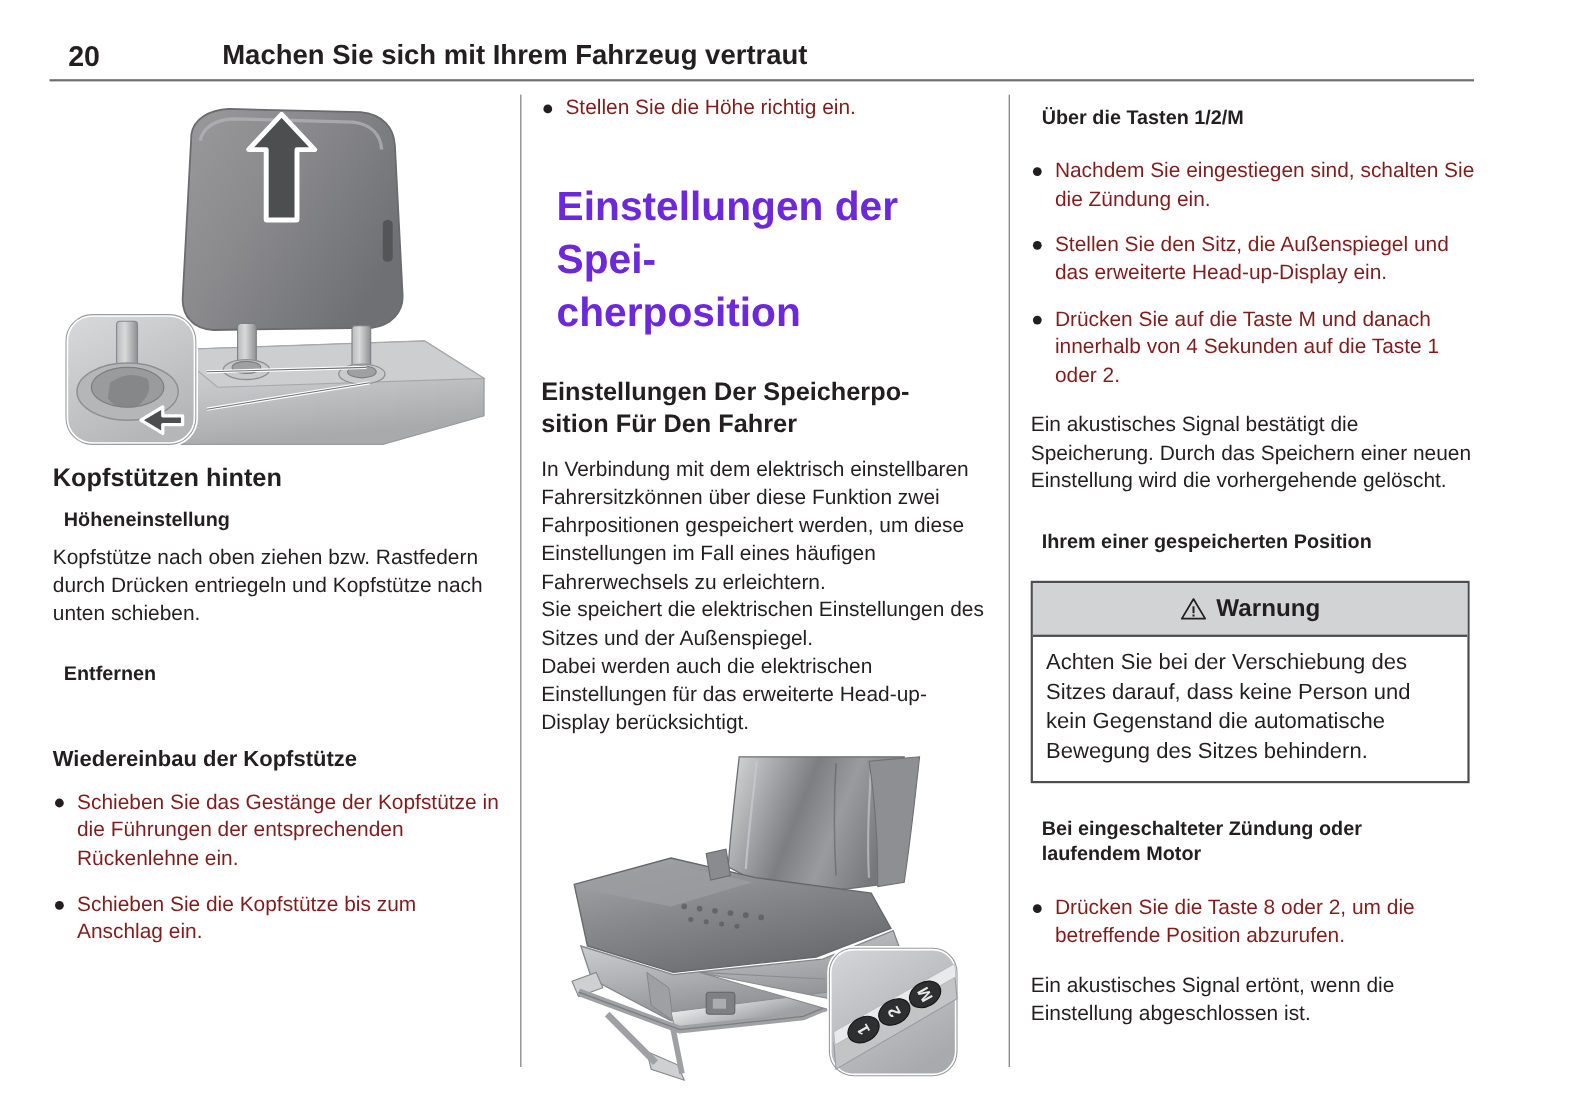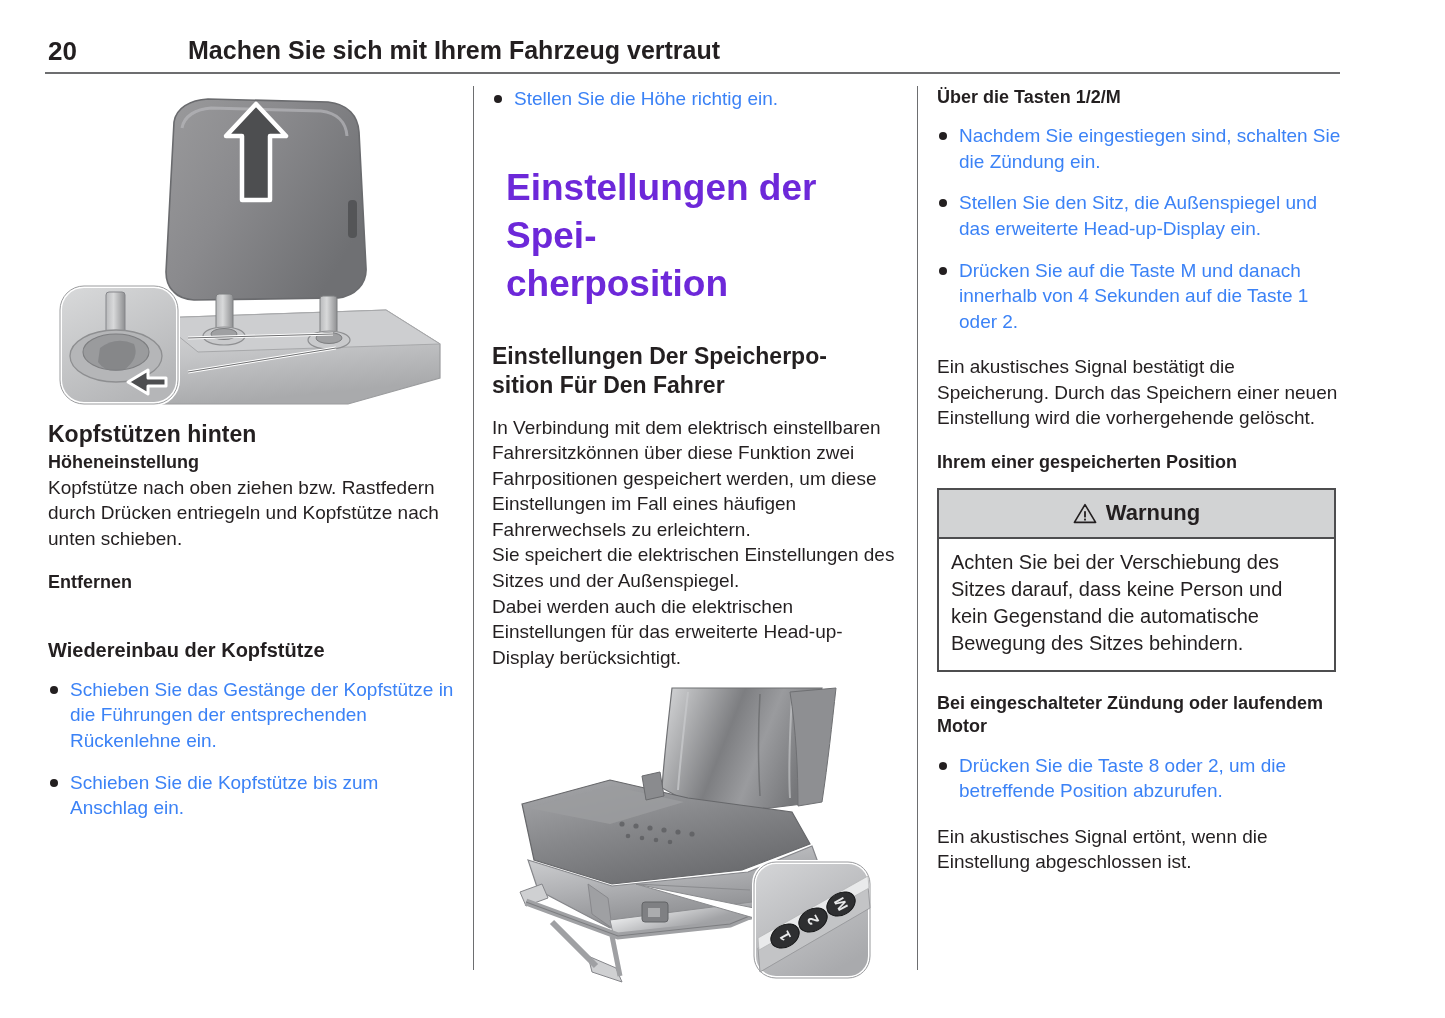--- a/index.html
+++ b/index.html
@@ -12,21 +12,21 @@
     height: 1018px;
     font-family: "Liberation Sans", sans-serif;
     color: #231f20;
     position: relative;
     overflow: hidden;
   }
 
   
   #page-header {
     position: absolute;
-    left: 48px;
+    left: 62px;
     top: 36px;
     width: 1295px;
     height: 36px;
   }
   #page-number {
     position: absolute;
     left: 0px;
     top: 0px;
     font-size: 26px;
     font-weight: 700;
@@ -90,21 +90,21 @@
     font-size: 20px;
     font-weight: 700;
     line-height: 1.30;
     margin: 0;
     color: #231f20;
   }
   .h4 {
     font-size: 18px;
     font-weight: 700;
     line-height: 1.30;
-    margin: 0;
+    margin: 10px;
     color: #231f20;
   }
   .body-text {
     font-size: 19px;
     line-height: 1.345;
     margin: 0;
     color: #231f20;
   }
   .spacer-s  { height: 14px; }
   .spacer-m  { height: 20px; }
@@ -116,21 +116,21 @@
     list-style: none;
     margin: 0;
     padding: 0;
   }
   ul.bullets > li {
     position: relative;
     padding-left: 22px;
     font-size: 19px;
     line-height: 1.345;
     margin-bottom: 16px;
-    color: #3b82f6;
+    color: #7f1d1d;
   }
   ul.bullets > li:last-child { margin-bottom: 0; }
   ul.bullets > li::before {
     content: "";
     position: absolute;
     left: 2px;
     top: 9px;
     width: 8px;
     height: 8px;
     border-radius: 50%;

